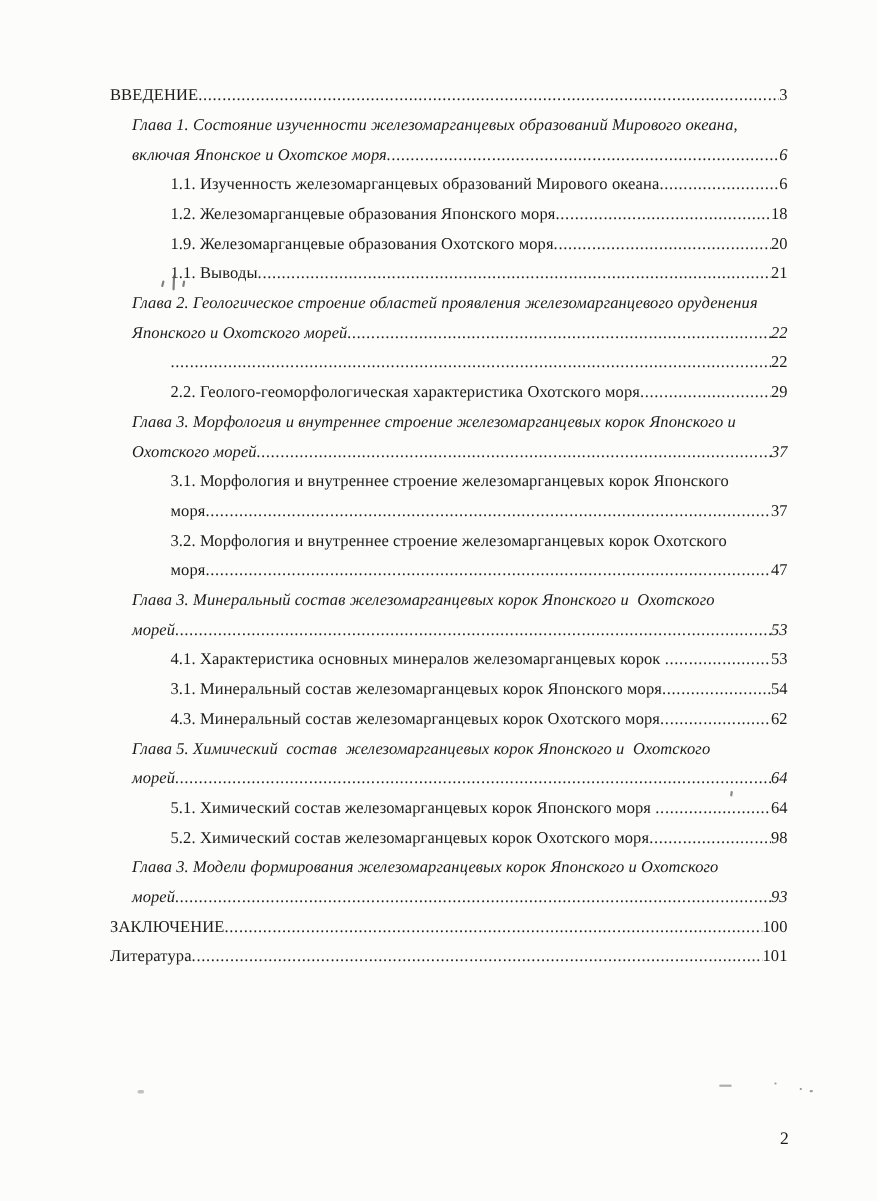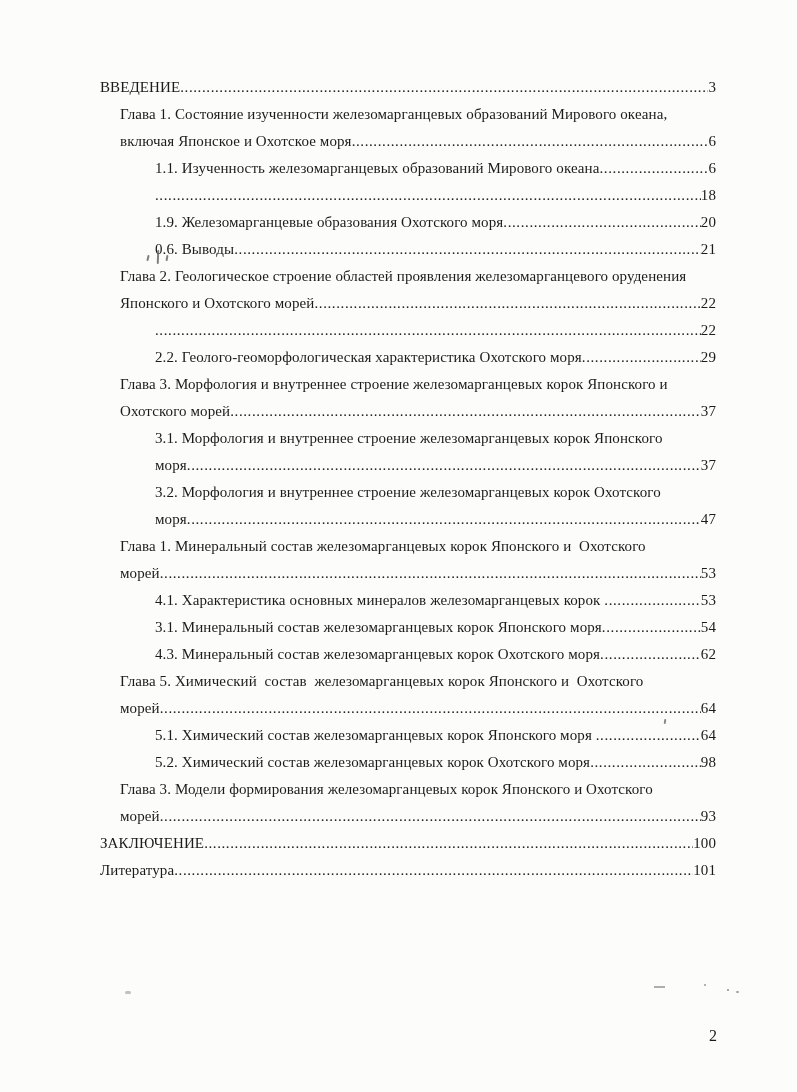--- a/index.html
+++ b/index.html
@@ -20,21 +20,21 @@
     height:27px;line-height:27px;
     letter-spacing:0.1px;
   }
   .toc-line .t{white-space:pre;flex:0 0 auto;}
   .toc-line .leader{
     flex:1 1 auto;min-width:0;overflow:hidden;white-space:nowrap;
     letter-spacing:0.6px;
   }
   .toc-line .pg{flex:0 0 auto;white-space:pre;}
   .lvl0{padding-left:6px;}
-  .lvl1{padding-left:26px;}
+  .lvl1{padding-left:26px;font-style:italic;}
   .lvl2{padding-left:61px;}
   .noleader .leader,.noleader .pg{visibility:hidden;}
   .page-number{
     position:absolute;left:709px;top:1027px;
     font-size:16px;letter-spacing:0.2px;
   }
   
   .artifact{position:absolute;}
   .pm{background:#555;opacity:0.75;border-radius:1px;}
   .pm1{left:147px;top:255px;width:2px;height:6px;transform:rotate(14deg);}
@@ -67,30 +67,31 @@
         <span class="t">включая Японское и Охотское моря</span>
         <span class="leader">................................................................................................................................................................................................................................................</span>
         <span class="pg">6</span>
       </div>
       <div class="toc-line lvl2">
         <span class="t">1.1. Изученность железомарганцевых образований Мирового океана</span>
         <span class="leader">................................................................................................................................................................................................................................................</span>
         <span class="pg">6</span>
       </div>
       <div class="toc-line lvl2">
+        <span class="t">1.2. Железомарганцевые образования Японского моря</span>
         <span class="leader">................................................................................................................................................................................................................................................</span>
         <span class="pg">18</span>
       </div>
       <div class="toc-line lvl2">
         <span class="t">1.9. Железомарганцевые образования Охотского моря</span>
         <span class="leader">................................................................................................................................................................................................................................................</span>
         <span class="pg">20</span>
       </div>
       <div class="toc-line lvl2">
-        <span class="t">0.6. Выводы</span>
+        <span class="t">1.1. Выводы</span>
         <span class="leader">................................................................................................................................................................................................................................................</span>
         <span class="pg">21</span>
       </div>
       <div class="toc-line lvl1 noleader">
         <span class="t">Глава 2. Геологическое строение областей проявления железомарганцевого оруденения</span>
         <span class="leader"></span>
         <span class="pg"></span>
       </div>
       <div class="toc-line lvl1">
         <span class="t">Японского и Охотского морей</span>
@@ -130,21 +131,21 @@
         <span class="t">3.2. Морфология и внутреннее строение железомарганцевых корок Охотского</span>
         <span class="leader"></span>
         <span class="pg"></span>
       </div>
       <div class="toc-line lvl2">
         <span class="t">моря</span>
         <span class="leader">................................................................................................................................................................................................................................................</span>
         <span class="pg">47</span>
       </div>
       <div class="toc-line lvl1 noleader">
-        <span class="t">Глава 1. Минеральный состав железомарганцевых корок Японского и  Охотского</span>
+        <span class="t">Глава 3. Минеральный состав железомарганцевых корок Японского и  Охотского</span>
         <span class="leader"></span>
         <span class="pg"></span>
       </div>
       <div class="toc-line lvl1">
         <span class="t">морей</span>
         <span class="leader">................................................................................................................................................................................................................................................</span>
         <span class="pg">53</span>
       </div>
       <div class="toc-line lvl2">
         <span class="t">4.1. Характеристика основных минералов железомарганцевых корок </span>

